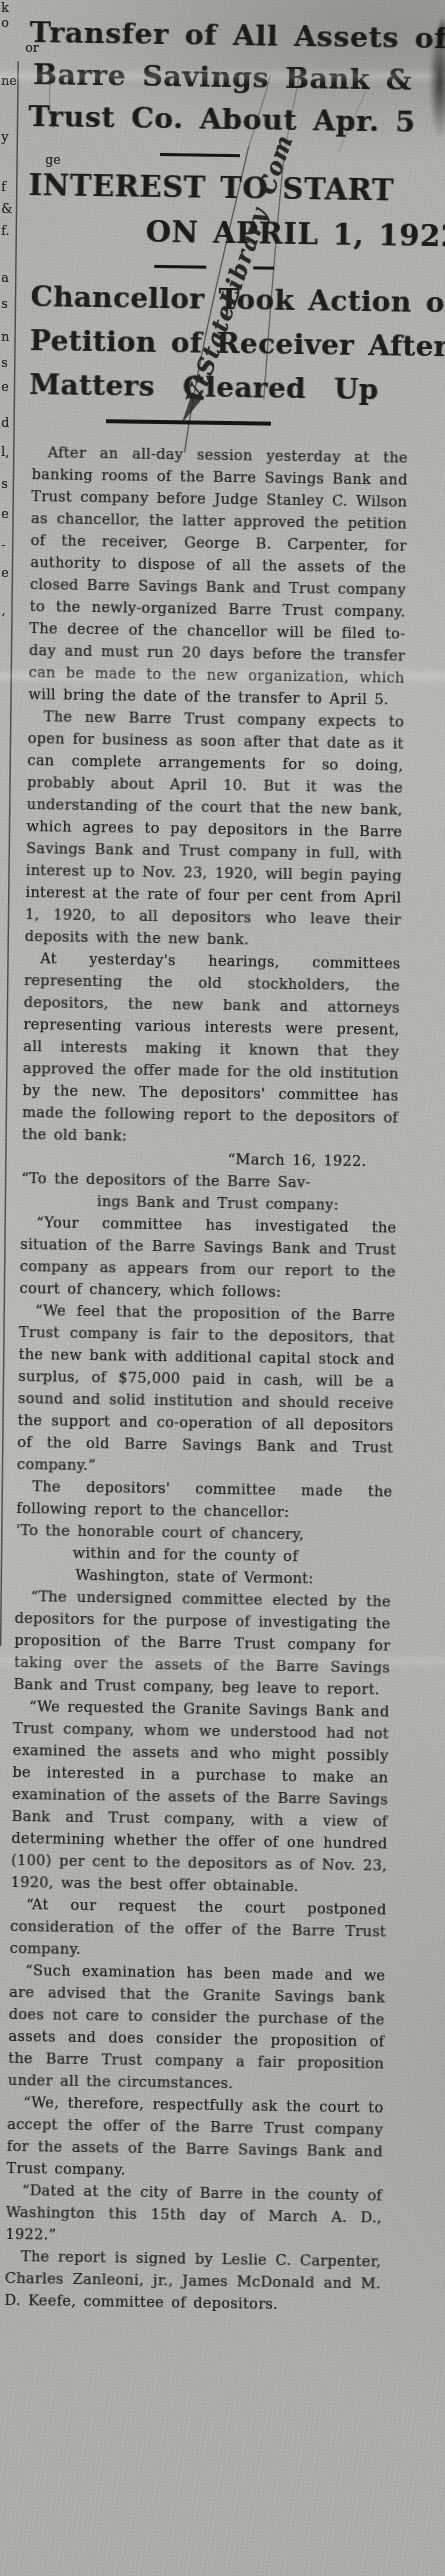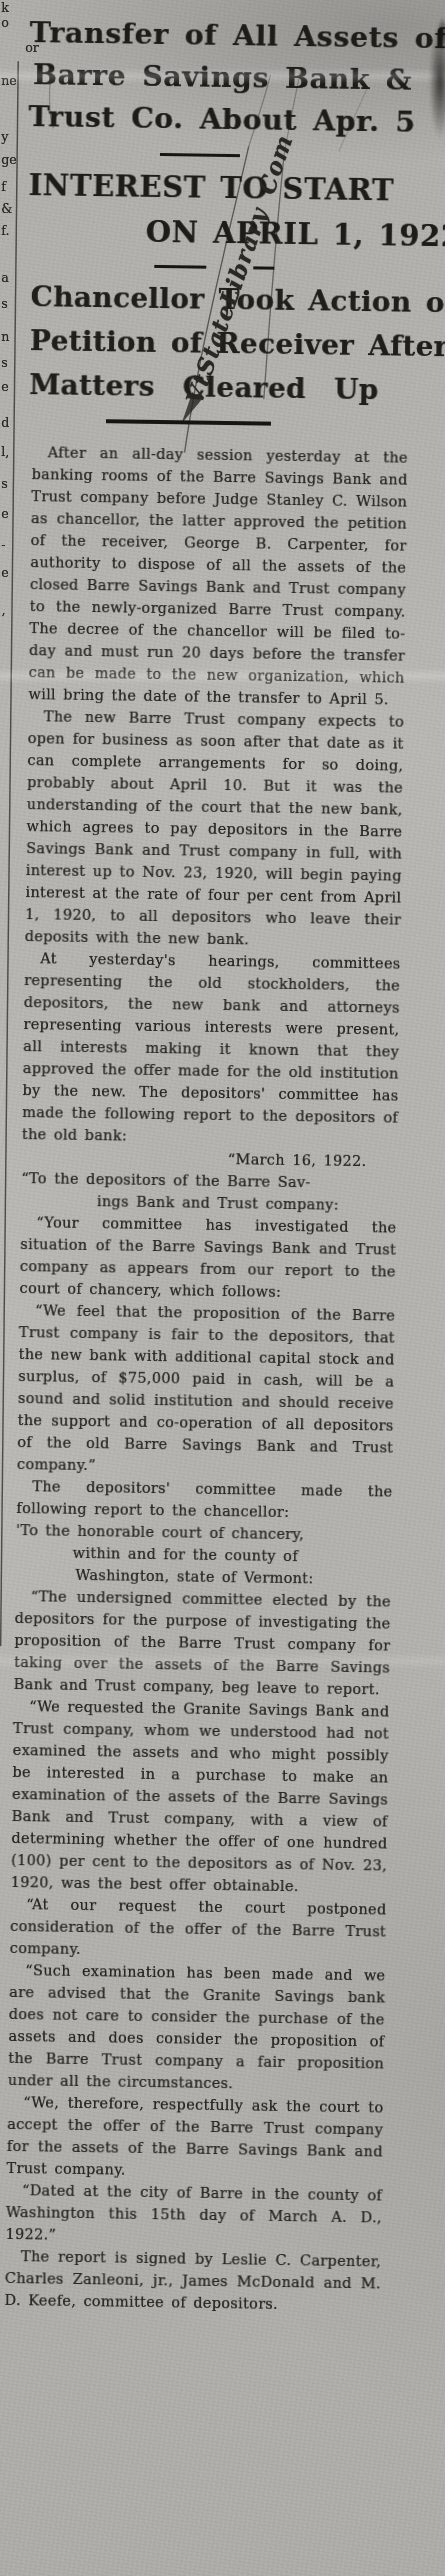--- a/index.html
+++ b/index.html
@@ -79,21 +79,21 @@
 <body>
 
 <div class="page">
 
   <div class="margincol" id="margin-col">
       <span class="frag" style="top: 0px;">k</span>
       <span class="frag" style="top: 14.5px;">o</span>
       <span class="frag" style="top: 40px; padding-left: 24px;">or</span>
       <span class="frag" style="top: 73px;">ne</span>
       <span class="frag" style="top: 129px;">y</span>
-      <span class="frag" style="top: 152px;">ge</span>
+      <span class="frag" style="top: 152px; padding-left: 44px;">ge</span>
       <span class="frag" style="top: 179px;">f</span>
       <span class="frag" style="top: 201px;">&amp;</span>
       <span class="frag" style="top: 223px;">f.</span>
       <span class="frag" style="top: 270px;">a</span>
       <span class="frag" style="top: 296px;">s</span>
       <span class="frag" style="top: 329px;">n</span>
       <span class="frag" style="top: 355px;">s</span>
       <span class="frag" style="top: 379px;">e</span>
       <span class="frag" style="top: 415px;">d</span>
       <span class="frag" style="top: 444px;">l,</span>

